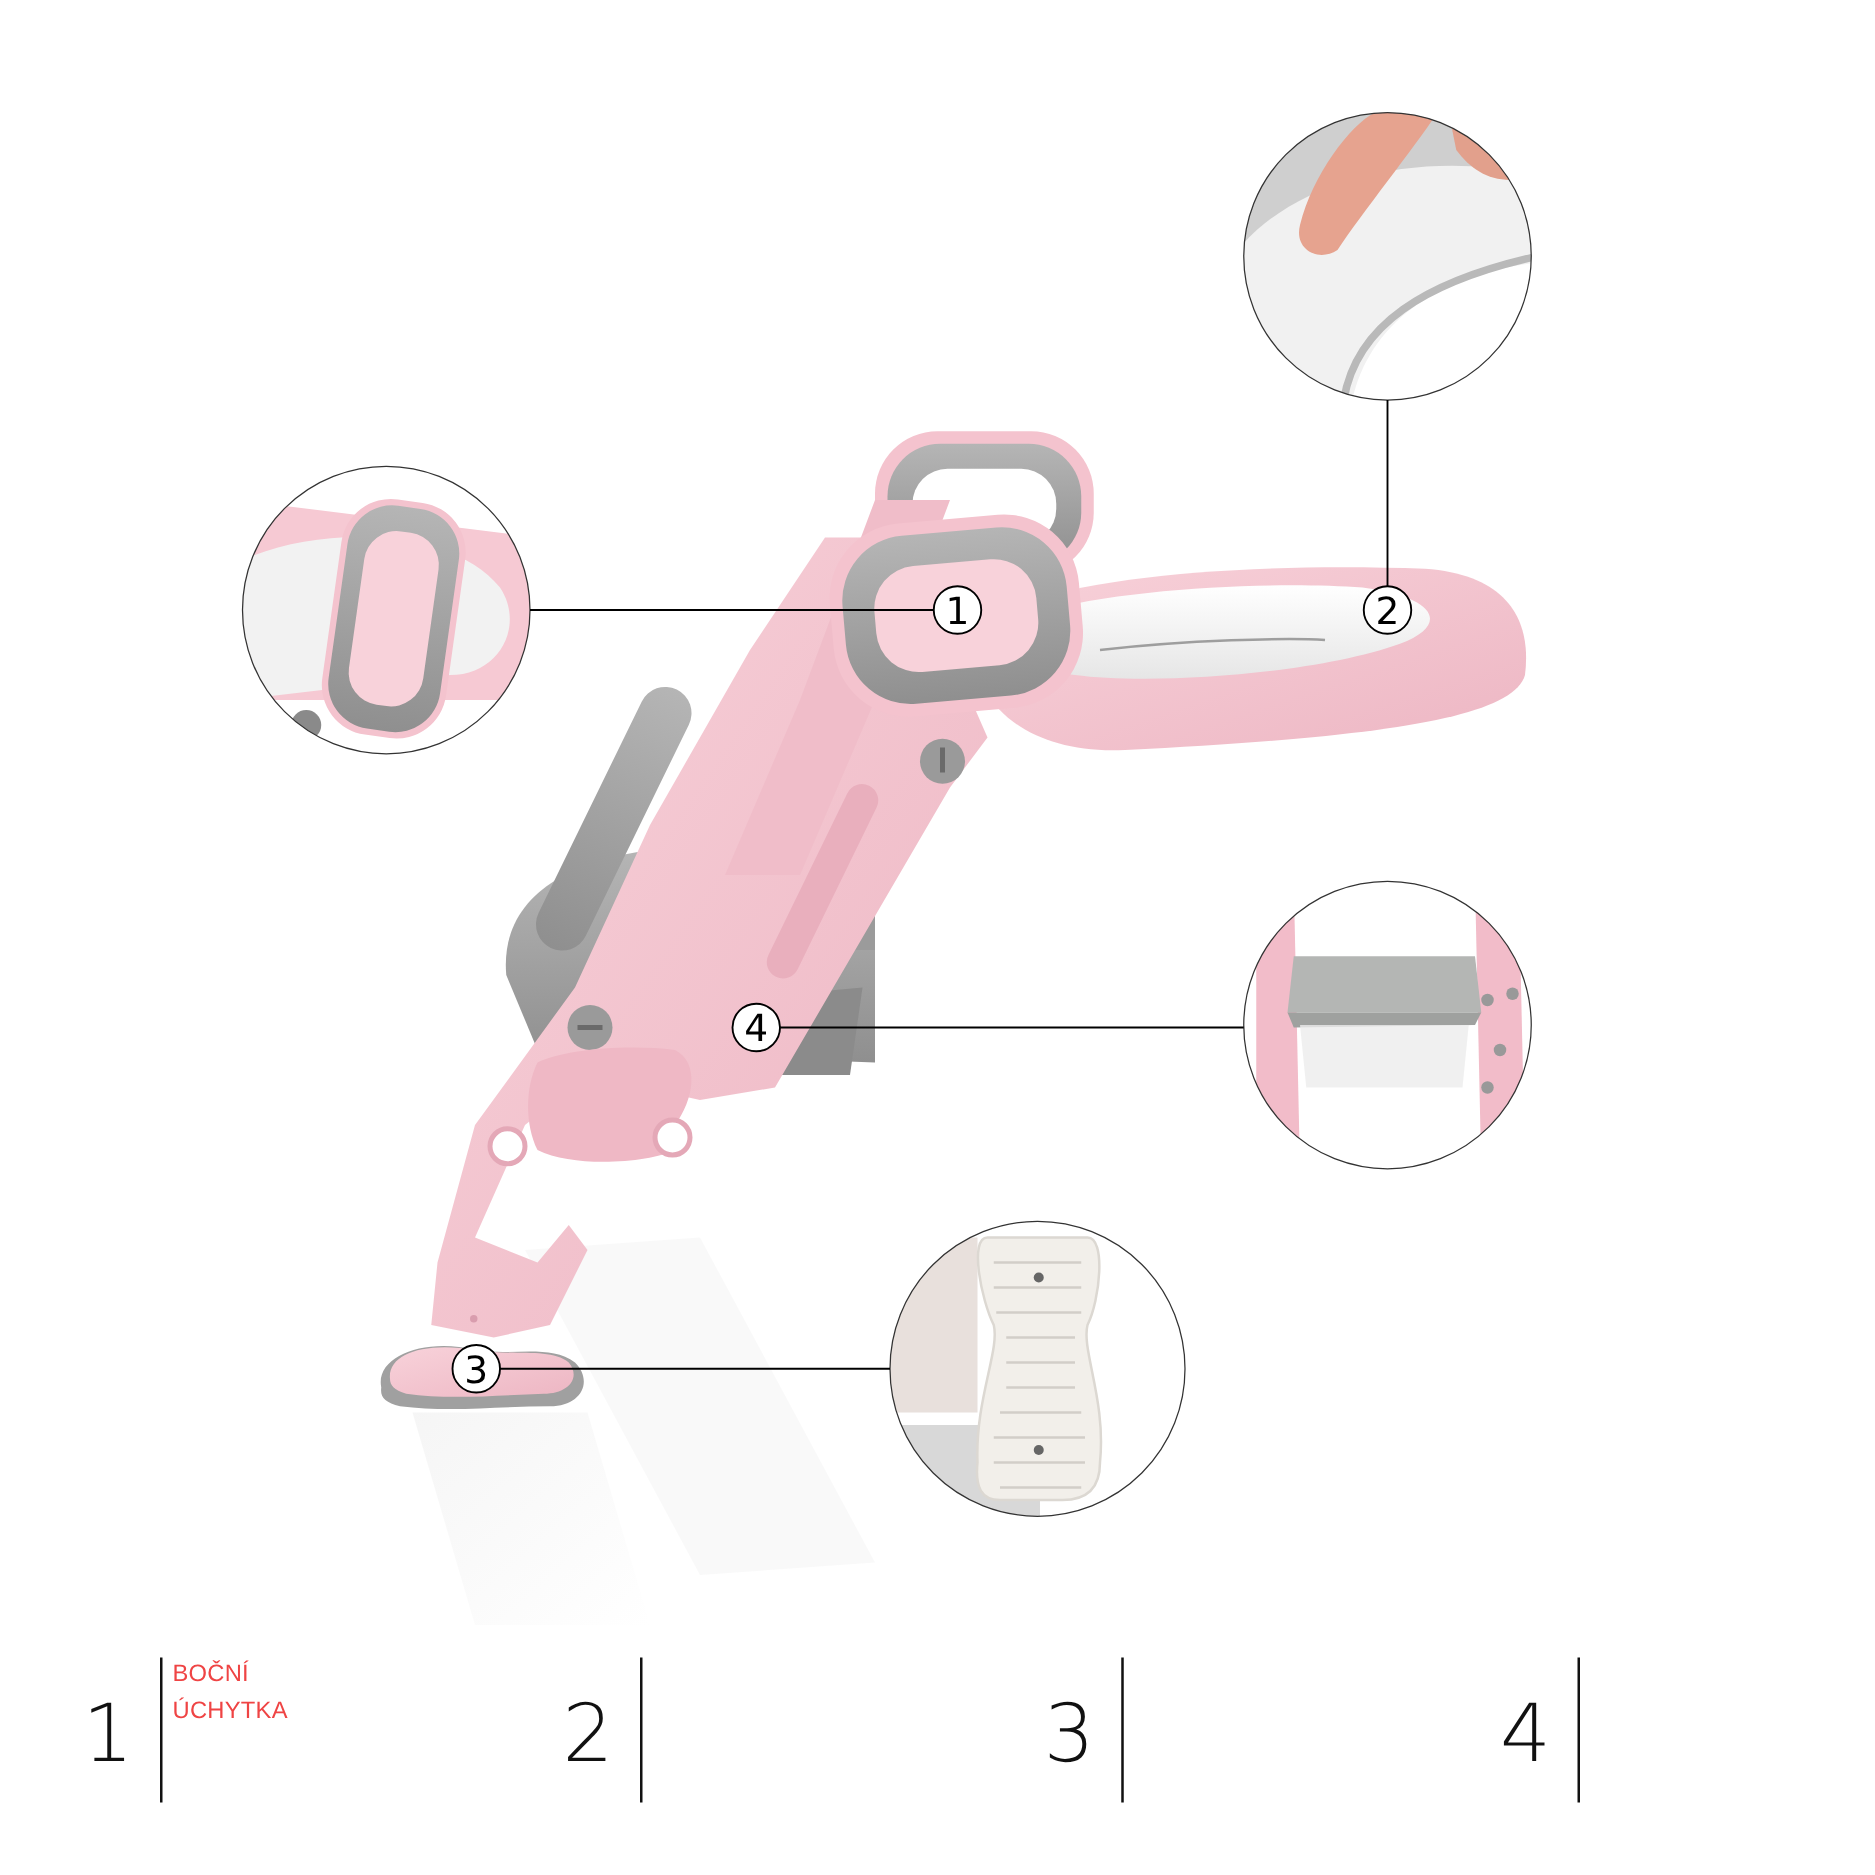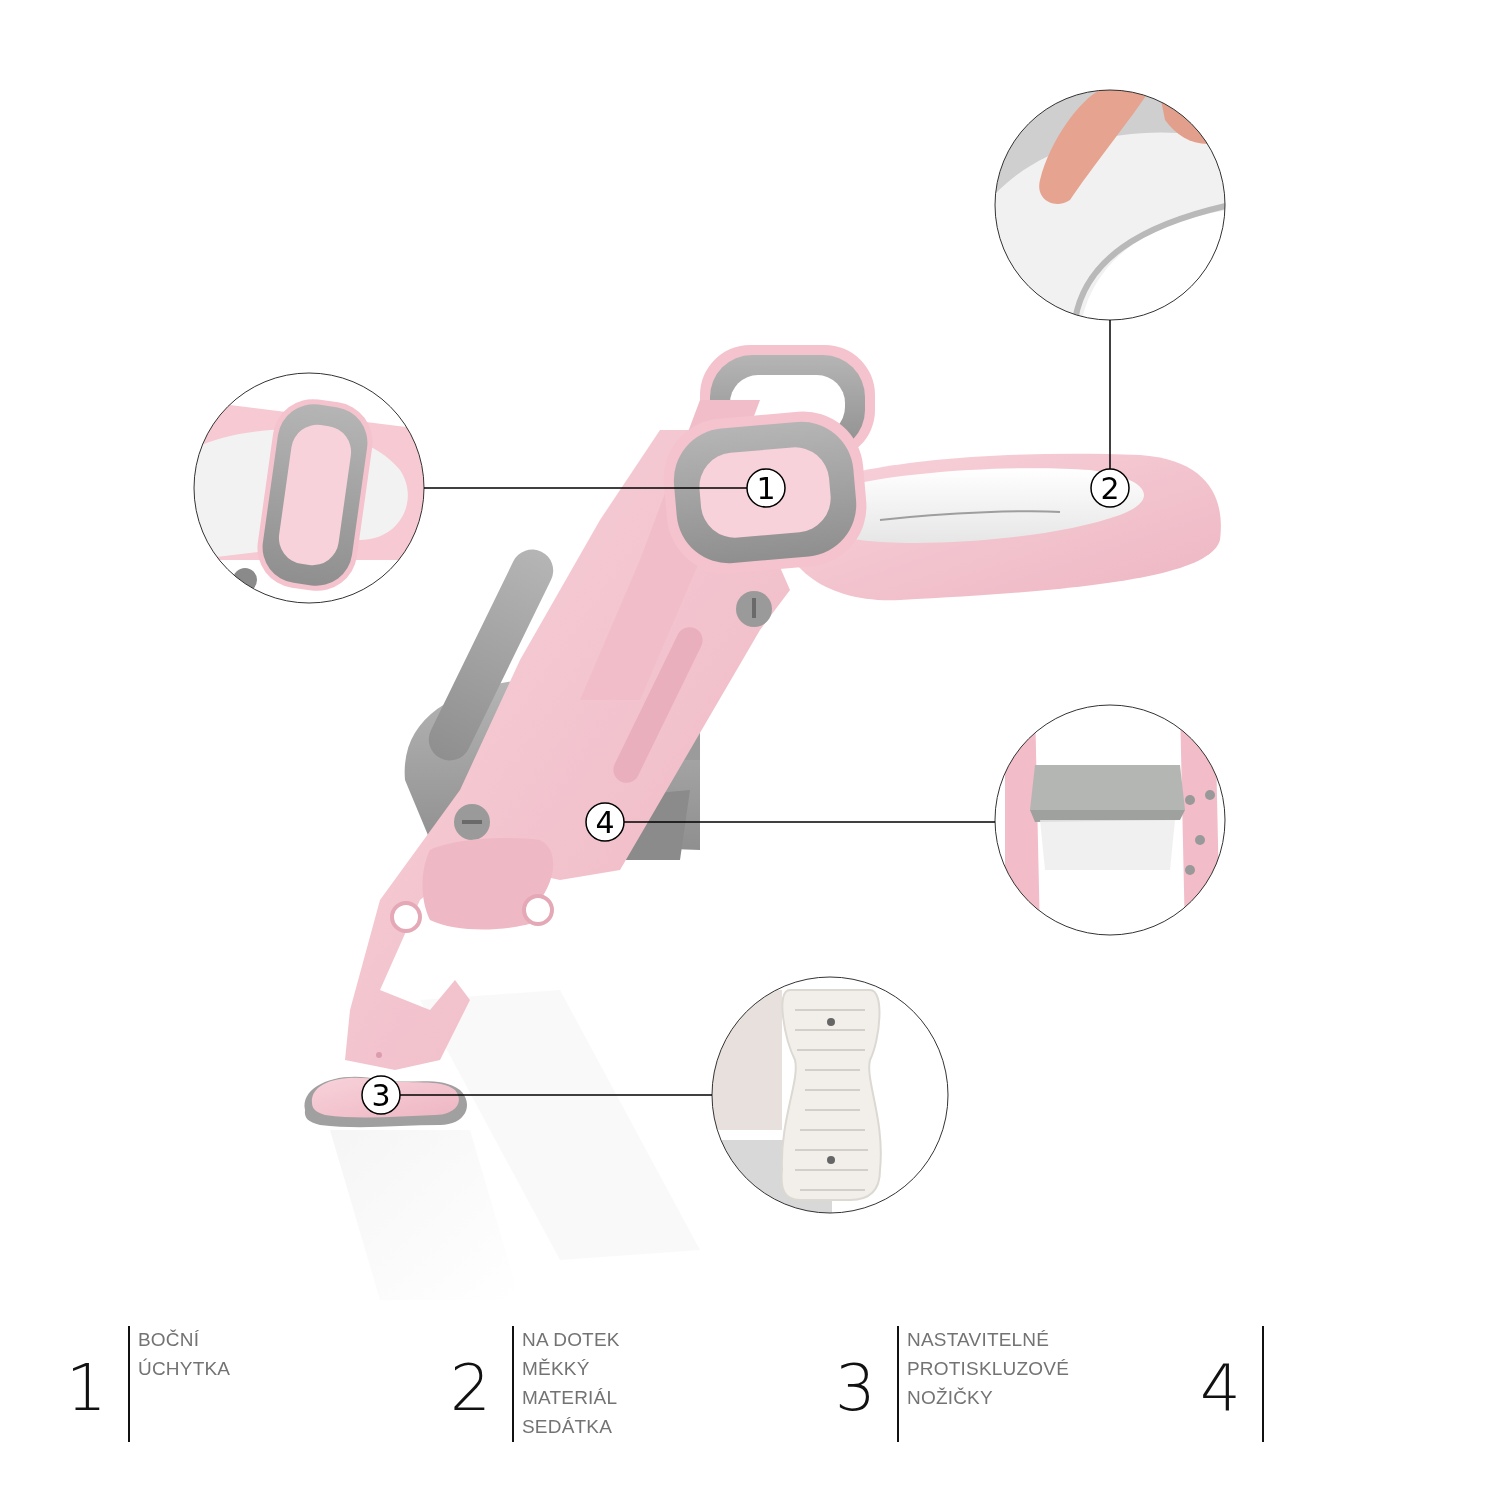--- a/index.html
+++ b/index.html
@@ -4,21 +4,21 @@
 <style>
   html, body { margin: 0; padding: 0; background: #ffffff; }
   body { width: 1500px; height: 1500px; position: relative; overflow: hidden;
          font-family: "Liberation Sans", "DejaVu Sans", sans-serif; color: #111; }
   #stage { position: absolute; left: 0; top: 0; width: 1500px; height: 1500px; }
   .legend { position: absolute; top: 1326px; height: 116px; display: flex; align-items: flex-start; }
   .legend .num { font-size: 64px; line-height: 1; font-weight: 400; width: 52px; margin-top: 30px; color: #111;
                  font-family: "DejaVu Sans", sans-serif; font-weight: 300; }
   .legend .bar { width: 2px; height: 116px; background: #111; margin: 0 8px 0 10px; }
   .legend .text { font-size: 19px; line-height: 29px; letter-spacing: 0.2px; text-transform: uppercase;
-                  color: #737373; margin-top: -1px; }
+                  color: #ef4444; margin-top: -1px; }
   .legend .text span { display: block; white-space: nowrap; }
   .marker-label { font-family: "DejaVu Sans", sans-serif; font-size: 30px; fill: #000; }
 </style>
 </head>
 <body>
 
 <svg id="stage" viewBox="0 0 1500 1500" xmlns="http://www.w3.org/2000/svg">
   <defs>
     <linearGradient id="pinkG" x1="0" y1="0" x2="1" y2="1">
       <stop offset="0" stop-color="#F8D2DA"></stop>
@@ -207,34 +207,23 @@
   <div class="bar"></div>
   <div class="text">
     <span>BOČNÍ</span>
     <span>ÚCHYTKA</span>
   </div>
 </div>
 
 <div class="legend" style="left:450px;">
   <div class="num">2</div>
   <div class="bar"></div>
-  <div class="text">
-    <span>NA DOTEK</span>
-    <span>MĚKKÝ</span>
-    <span>MATERIÁL</span>
-    <span>SEDÁTKA</span>
-  </div>
 </div>
 
 <div class="legend" style="left:835px;">
   <div class="num">3</div>
   <div class="bar"></div>
-  <div class="text">
-    <span>NASTAVITELNÉ</span>
-    <span>PROTISKLUZOVÉ</span>
-    <span>NOŽIČKY</span>
-  </div>
 </div>
 
 <div class="legend" style="left:1200px;">
   <div class="num">4</div>
   <div class="bar"></div>
 </div>
 
 </body></html>

